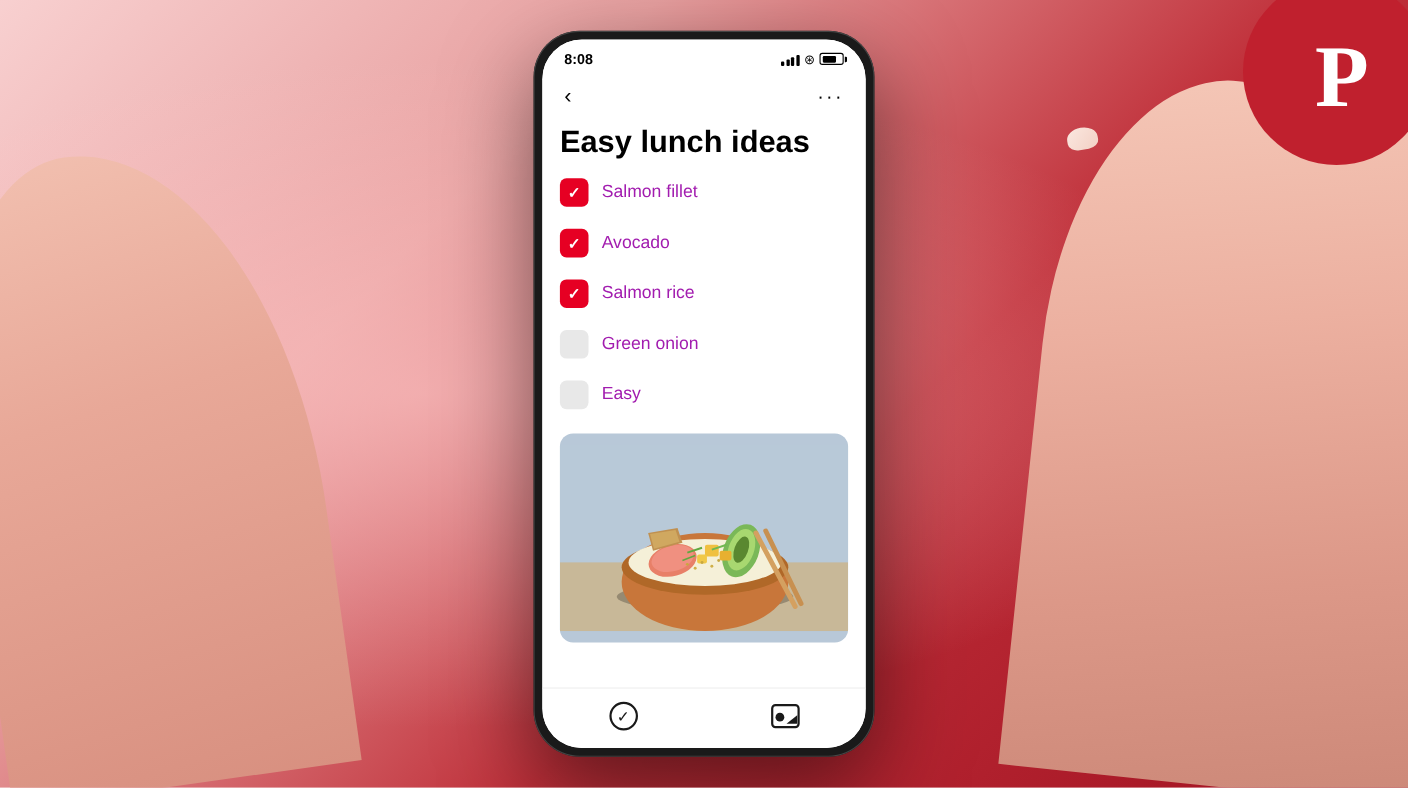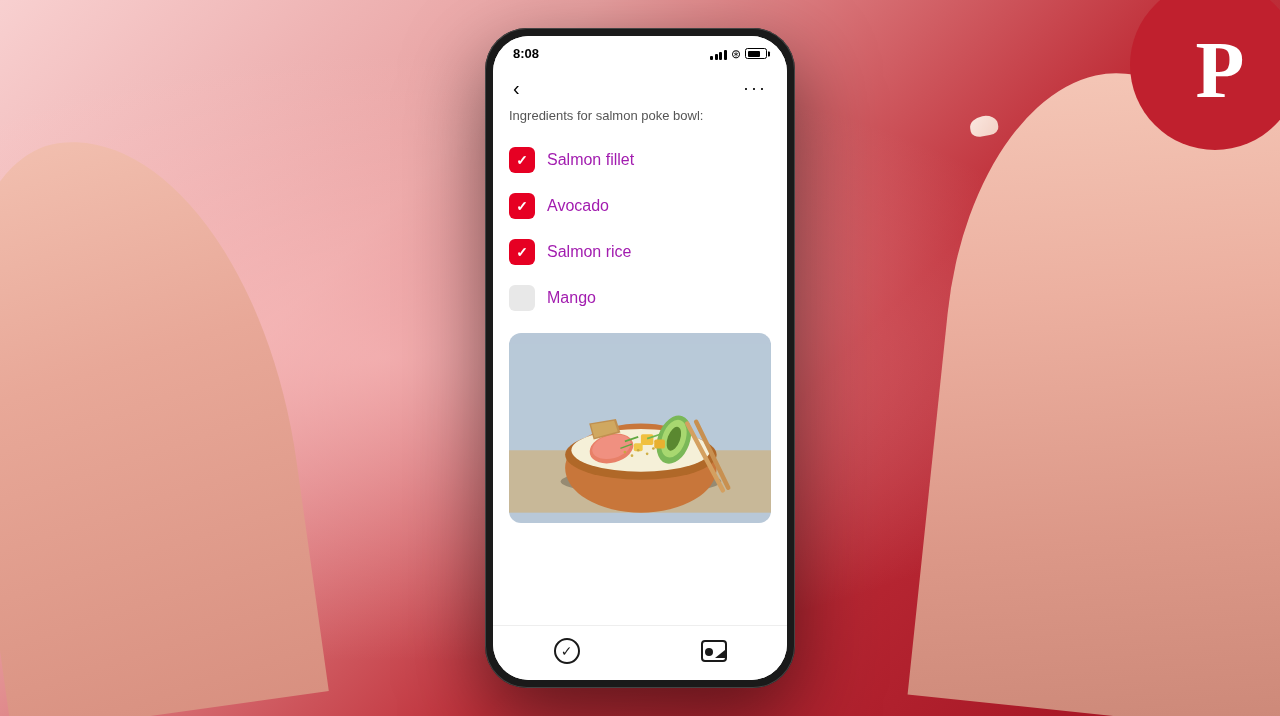--- a/index.html
+++ b/index.html
@@ -316,22 +316,22 @@
       </div>
     </div>
 
     <div class="app-content">
 
       <div class="nav-bar">
         <span class="back-btn">‹</span>
         <span class="more-btn">···</span>
       </div>
 
-
-      <div class="page-subtitle">Ingredients for salmon poke bowl:</div>
+      <div class="page-title">Easy lunch ideas</div>
+
 
       <div class="checklist">
 
         <div class="checklist-item">
           <div class="checkbox checked">
             <span class="checkbox-check">✓</span>
           </div>
           <span class="item-label">Salmon fillet</span>
         </div>
 
@@ -342,24 +342,28 @@
           <span class="item-label">Avocado</span>
         </div>
 
         <div class="checklist-item">
           <div class="checkbox checked">
             <span class="checkbox-check">✓</span>
           </div>
           <span class="item-label">Salmon rice</span>
         </div>
 
-
         <div class="checklist-item">
           <div class="checkbox unchecked"></div>
-          <span class="item-label">Mango</span>
+          <span class="item-label">Green onion</span>
+        </div>
+
+        <div class="checklist-item">
+          <div class="checkbox unchecked"></div>
+          <span class="item-label">Easy</span>
         </div>
 
       </div>
 
       <div class="food-image-container">
         <svg class="bowl-svg" viewBox="0 0 294 190" xmlns="http://www.w3.org/2000/svg">
 
           <rect width="294" height="190" fill="#b8c9d8"></rect>
 
           <rect y="120" width="294" height="70" fill="#c8b898"></rect>

